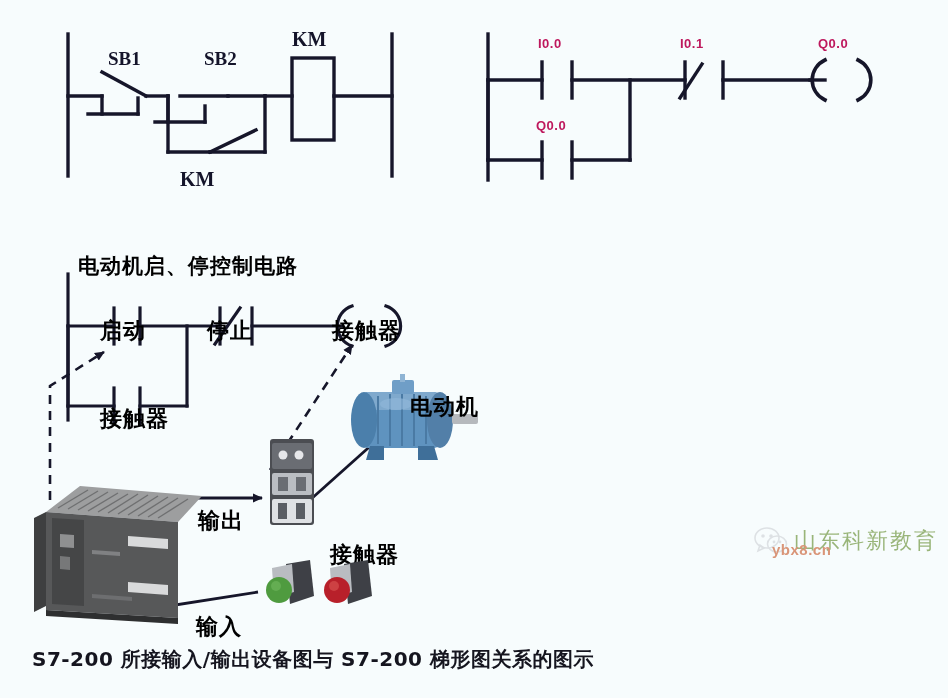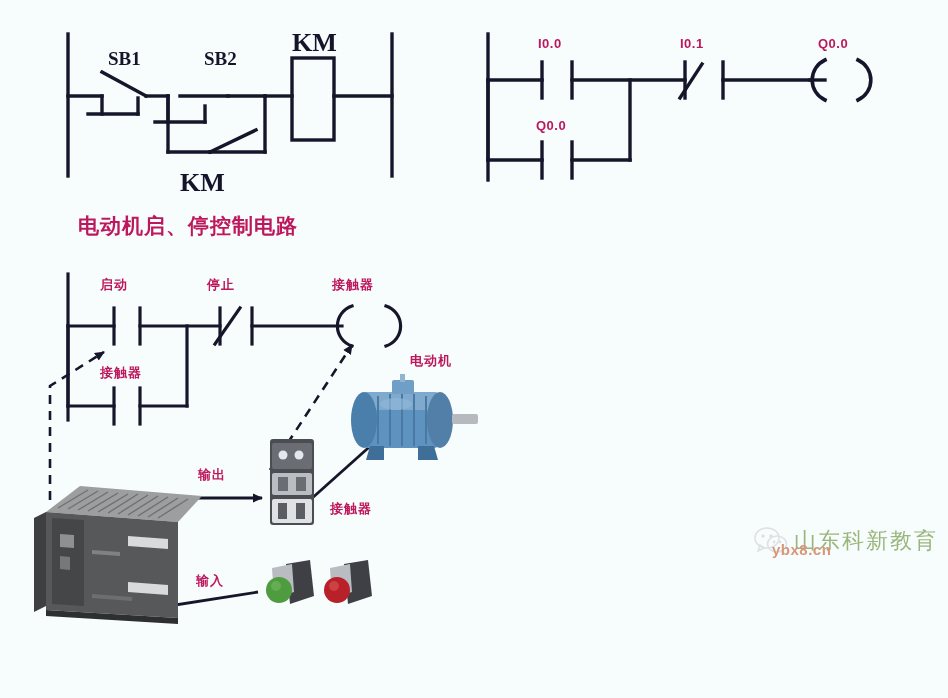--- a/index.html
+++ b/index.html
@@ -8,29 +8,29 @@
     background:#f7fcfd;
     font-family:"Liberation Sans","DejaVu Sans",sans-serif;
     overflow:hidden;position:relative;
   }
   .stage{position:absolute;left:0;top:0;width:948px;height:564px;}
   .abs{position:absolute;}
 
   
   .cn{
     font-family:"DejaVu Sans","Liberation Sans",sans-serif;
-    color:#be185d;font-weight:700;letter-spacing:1px;
+    color:#000000;font-weight:700;letter-spacing:1px;margin-top:40px;
   }
   .cap{font-size:21px;}
-  .lbl-cn{font-size:13px;}
+  .lbl-cn{font-size:22px;}
   .en{
     font-family:"Liberation Serif","DejaVu Serif",serif;
     color:#14142a;font-weight:700;
   }
-  .km{font-size:26px;letter-spacing:0px;}
+  .km{font-size:20px;letter-spacing:0px;}
   .sb{font-size:19px;}
   .addr{
     font-family:"Liberation Sans","DejaVu Sans",sans-serif;
     font-size:13px;font-weight:700;color:#be185d;letter-spacing:0.5px;
   }
   .bottomcap{
     font-family:"DejaVu Sans","Liberation Sans",sans-serif;
     font-size:20px;font-weight:700;color:#15151f;letter-spacing:0.5px;
   }
 
@@ -303,20 +303,21 @@
         <polygon points="82,8 106,4 110,40 86,48" fill="#3e4046"></polygon>
         <polygon points="68,12 88,8 90,36 70,42" fill="#b9bcc1"></polygon>
         <circle cx="75" cy="34" r="13" fill="#b8202a"></circle>
         <circle cx="72" cy="30" r="5" fill="#d24a4a" opacity=".8"></circle>
       </g>
     </svg>
   </div>
 
   <div class="abs cn lbl-cn" style="left:196px;top:572px;font-family:Liberation Serif, serif;">输入</div>
 
+  <div class="abs bottomcap" style="left:32px;top:646px;">S7-200 所接输入/输出设备图与 S7-200 梯形图关系的图示</div>
 
   <div class="wm">
     <svg width="34" height="28" viewBox="0 0 34 28">
       <ellipse cx="13" cy="11" rx="12" ry="10" fill="none" stroke="#c9ccd1" stroke-width="1.6"></ellipse>
       <polygon points="6,18 4,24 10,21" fill="none" stroke="#c9ccd1" stroke-width="1.6"></polygon>
       <circle cx="9" cy="9" r="1.8" fill="#c9ccd1"></circle>
       <circle cx="17" cy="9" r="1.8" fill="#c9ccd1"></circle>
       <ellipse cx="23" cy="17" rx="9.5" ry="8" fill="none" stroke="#c9ccd1" stroke-width="1.6"></ellipse>
       <circle cx="20" cy="15" r="1.4" fill="#c9ccd1"></circle>
       <circle cx="26" cy="15" r="1.4" fill="#c9ccd1"></circle>

